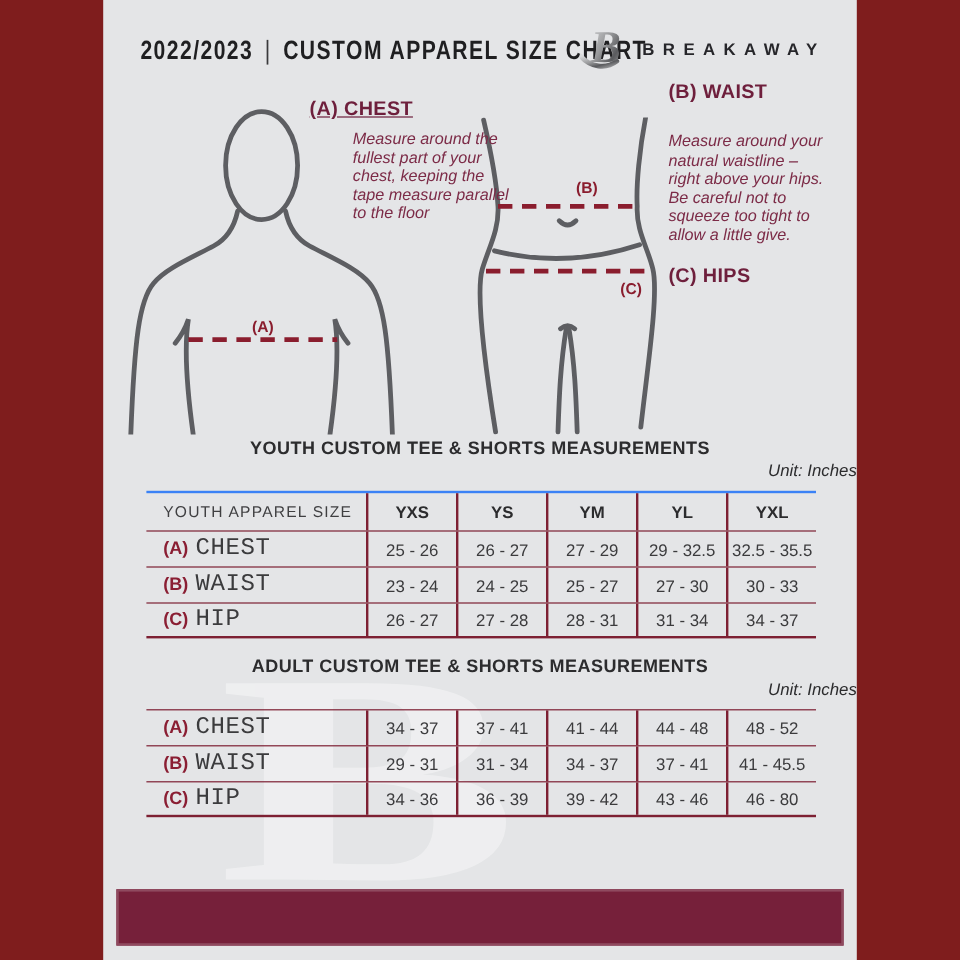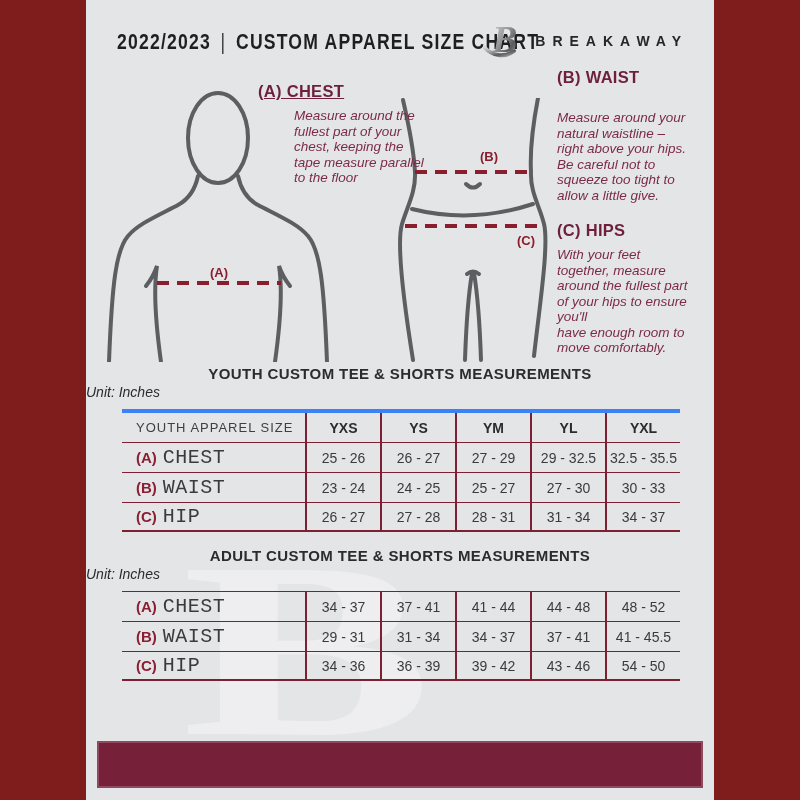--- a/index.html
+++ b/index.html
@@ -29,27 +29,27 @@
   .b-hips{left:471px;top:247px;width:152px;}
   .fig-upper{position:absolute;left:14px;top:78px;z-index:1;}
   .fig-lower{position:absolute;left:302px;top:98px;z-index:1;}
   .fig-stroke{stroke:#5d5e62;stroke-width:4;fill:none;stroke-linecap:round;}
   .dash-line{stroke:#8a1d2e;stroke-width:4;stroke-dasharray:12 8;fill:none;}
   .marker-text{font-family:"Liberation Sans",sans-serif;font-size:13px;font-weight:bold;fill:#8a1d2e;}
 
   
   .sec-title{position:absolute;width:100%;text-align:center;font-weight:700;font-size:15px;
              letter-spacing:.4px;color:#2c2c2e;z-index:2;}
-  .sec-unit{position:absolute;width:100%;text-align:left;font-style:italic;font-size:14px;color:#2c2c2e;z-index:2;}
+  .sec-unit{position:absolute;width:100%;text-align:right;font-style:italic;font-size:14px;color:#2c2c2e;z-index:2;}
   .youth-title{top:365px;} .youth-unit{top:384px;}
   .adult-title{top:547px;} .adult-unit{top:566px;}
   .mtable{position:absolute;left:36px;width:558px;z-index:2;}
   .youth-table{top:409px;} .adult-table{top:591px;}
   .t-row{display:flex;height:30px;align-items:stretch;border-top:1.5px solid #7d2033;}
-  .t-row.t-head{height:33px;border-top:4px solid #3b82f6;}
+  .t-row.t-head{height:33px;border-top:2px solid #3b82f6;}
   .t-row:last-child{border-bottom:2px solid #7d2033;}
   .t-col{flex:1;display:flex;align-items:center;justify-content:center;
          border-left:2px solid #7d2033;font-size:14px;color:#3b3b3d;}
   .t-first{flex:0 0 183px;border-left:none;justify-content:flex-start;padding-left:14px;}
   .t-head .t-col{font-weight:700;font-size:14px;color:#2c2c2e;}
   .t-head .t-first{font-weight:400;font-size:13px;letter-spacing:1px;color:#3f3f41;}
   .row-letter{color:#8a1e33;font-weight:700;margin-right:6px;font-size:15px;}
   .row-label{font-size:20px;color:#3b3b3d;letter-spacing:.5px;font-family:Liberation Mono, monospace;}
 
   
@@ -95,27 +95,20 @@
 tape measure parallel
 to the floor</div>
     <div class="guide-heading h-waist">(B) WAIST</div>
     <div class="guide-body b-waist">Measure around your
 natural waistline –
 right above your hips.
 Be careful not to
 squeeze too tight to
 allow a little give.</div>
     <div class="guide-heading h-hips">(C) HIPS</div>
-    <div class="guide-body b-hips">With your feet
-together, measure
-around the fullest part
-of your hips to ensure
-you'll
-have enough room to
-move comfortably.</div>
 
     <svg class="fig-upper" width="236" height="284" viewBox="0 0 236 284">
       <ellipse class="fig-stroke" cx="118" cy="60" rx="30" ry="45"></ellipse>
       <path class="fig-stroke" d="M 98,98 C 95,112 89,121 78,127 C 57,138 38,146 28,158 C 16,172 12,205 9,284"></path>
       <path class="fig-stroke" d="M 138,98 C 141,112 147,121 158,127 C 179,138 198,146 208,158 C 220,172 224,205 227,284"></path>
       <path class="fig-stroke" d="M 61,284 C 56,248 53,213 57,188 C 54,197 50,203 46,208"></path>
       <path class="fig-stroke" d="M 175,284 C 180,248 183,213 179,188 C 182,197 186,203 190,208"></path>
       <line class="dash-line" x1="57" y1="205" x2="181" y2="205"></line>
       <text class="marker-text" x="119" y="199" text-anchor="middle">(A)</text>
     </svg>
@@ -209,19 +202,19 @@
       </div>
       <div class="t-row">
         <div class="t-col t-first">
           <span class="row-letter">(C)</span>
           <span class="row-label">HIP</span>
         </div>
         <div class="t-col">34 - 36</div>
         <div class="t-col">36 - 39</div>
         <div class="t-col">39 - 42</div>
         <div class="t-col">43 - 46</div>
-        <div class="t-col">54 - 50</div>
+        <div class="t-col">46 - 80</div>
       </div>
     </div>
 
     <div class="footer-bar"></div>
   </div>
 </div>
 
 </body></html>

